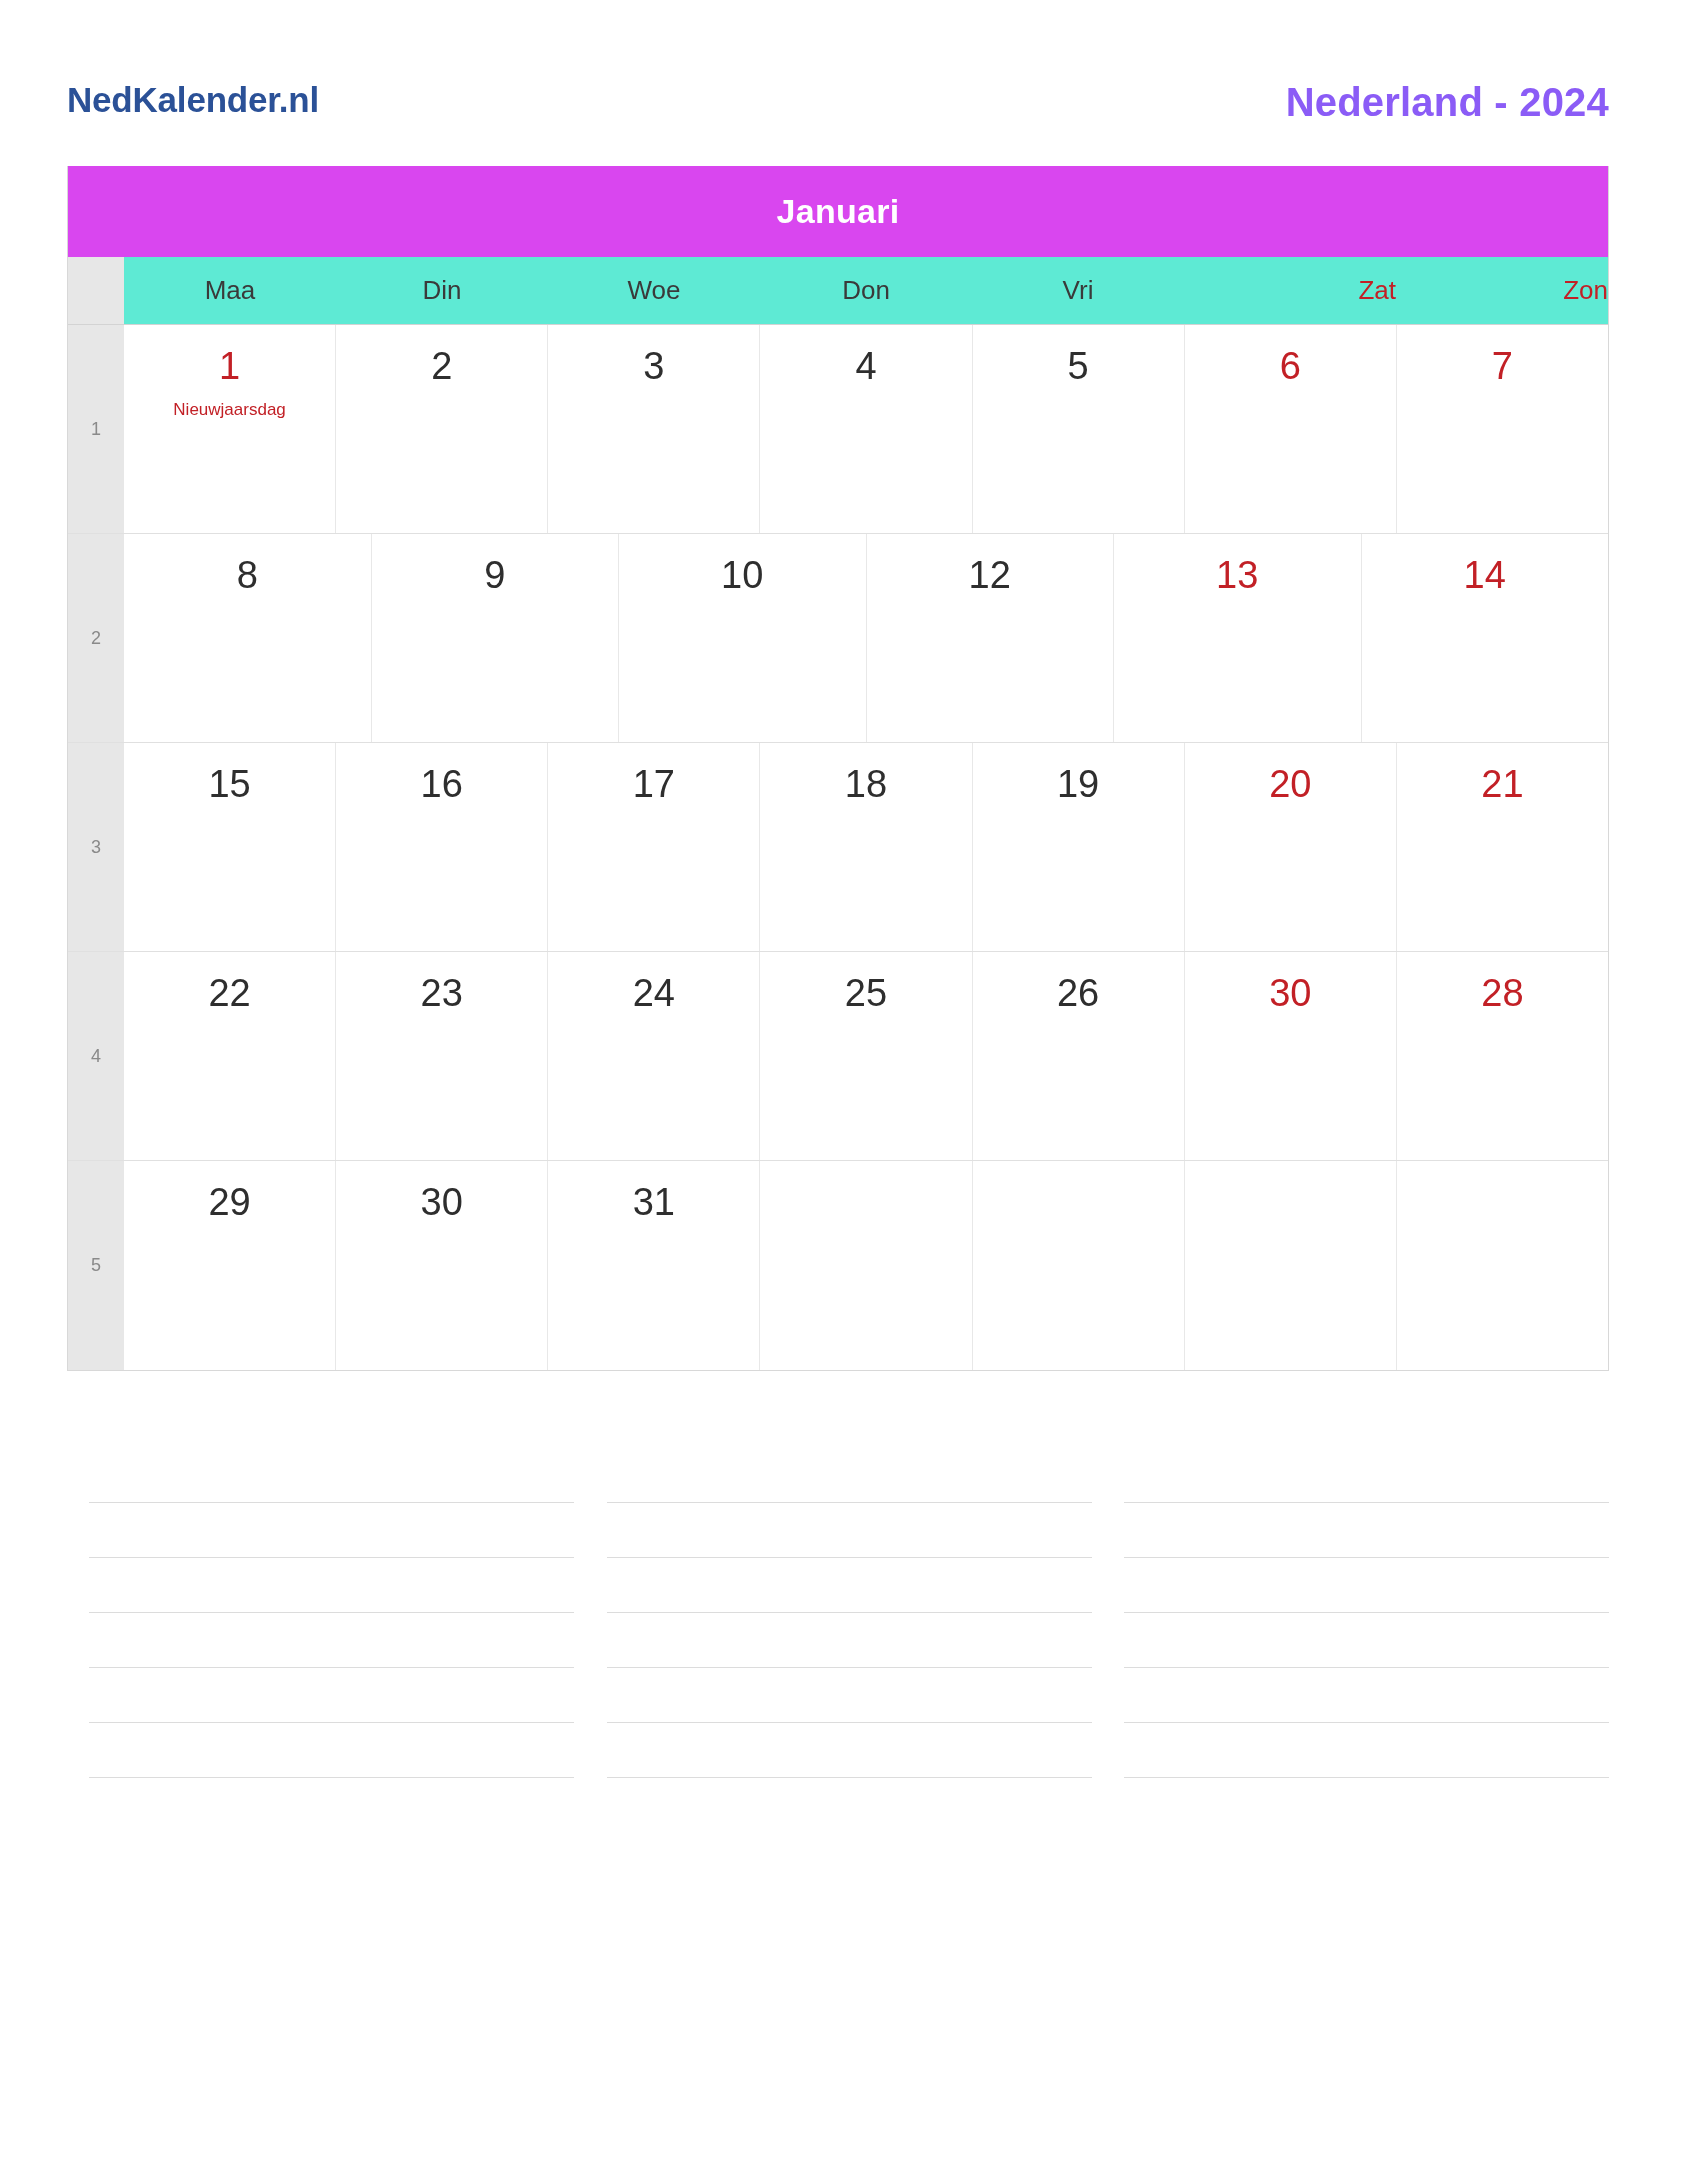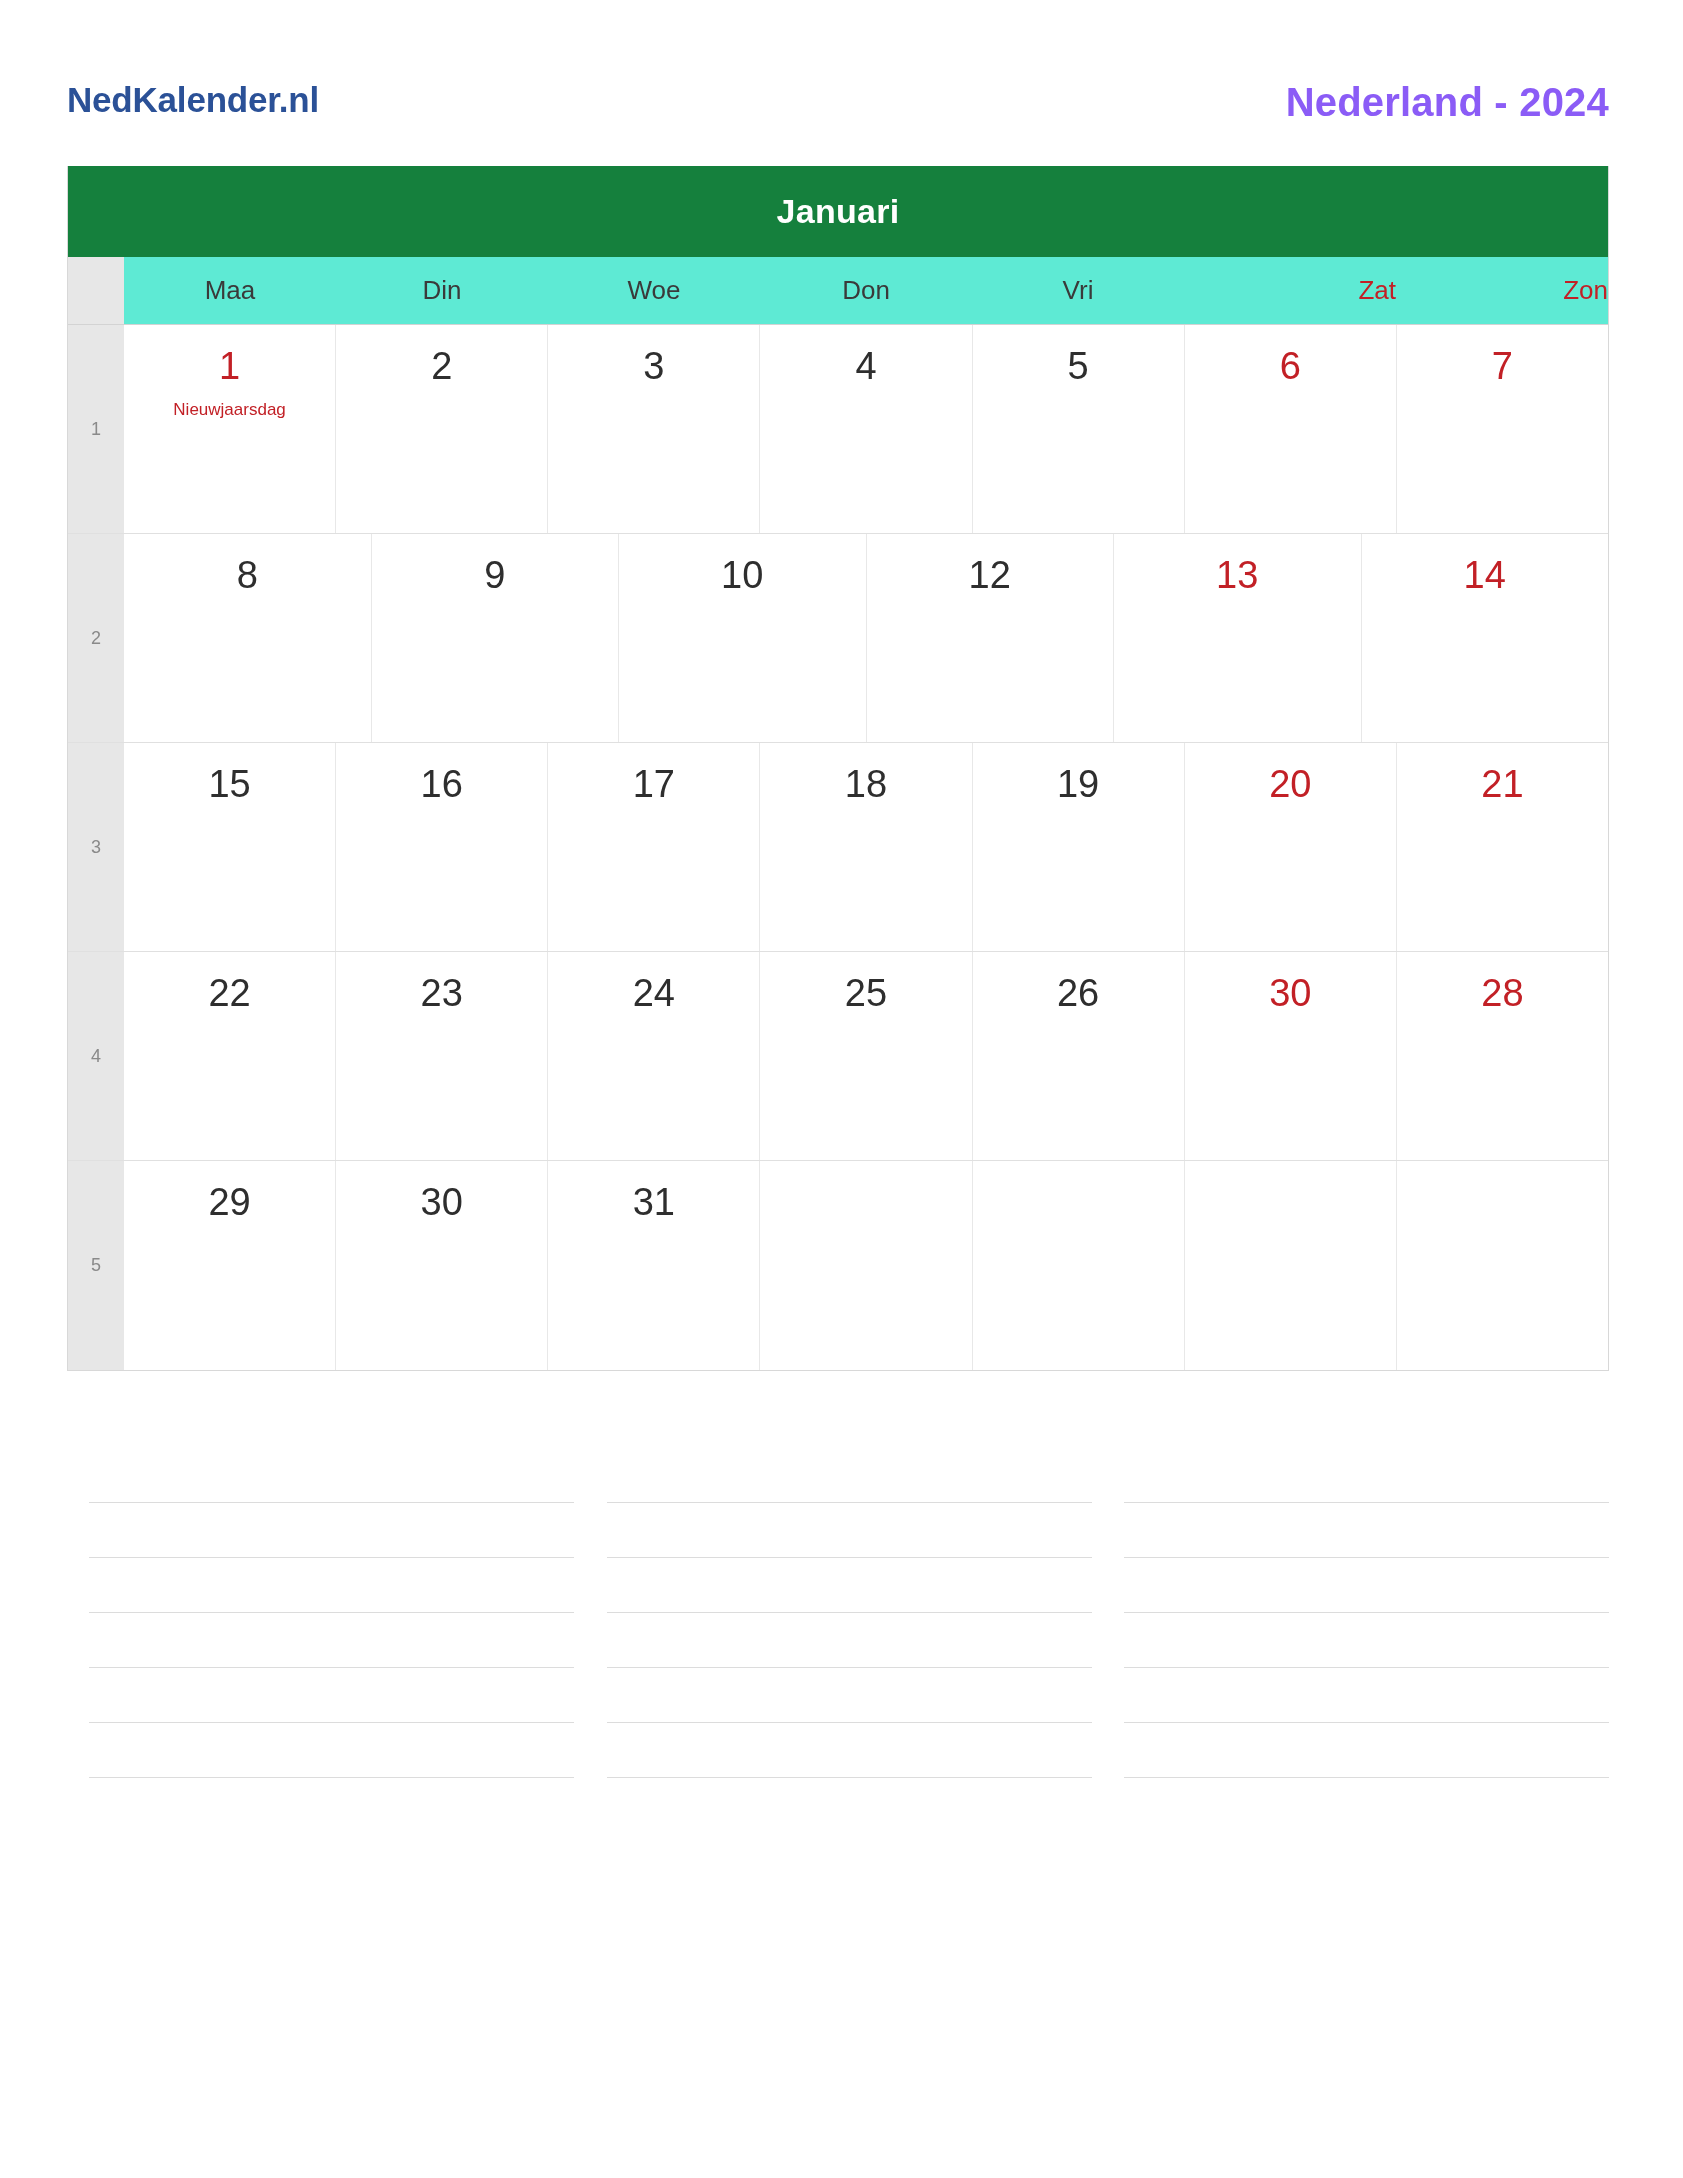--- a/index.html
+++ b/index.html
@@ -36,21 +36,21 @@
     color: #8b5cf6;
     letter-spacing: 0.2px;
   }
 
   .calendar {
     margin: 41px 74px 0 67px;
     border: 1px solid #d8d8d8;
     border-top: none;
   }
   .month-bar {
-    background: #15803d;
+    background: #d946ef;
     color: #ffffff;
     text-align: center;
     font-size: 34px;
     font-weight: bold;
     line-height: 91px;
     height: 91px;
     letter-spacing: 0.3px;
   }
   .weekdays {
     display: flex;

